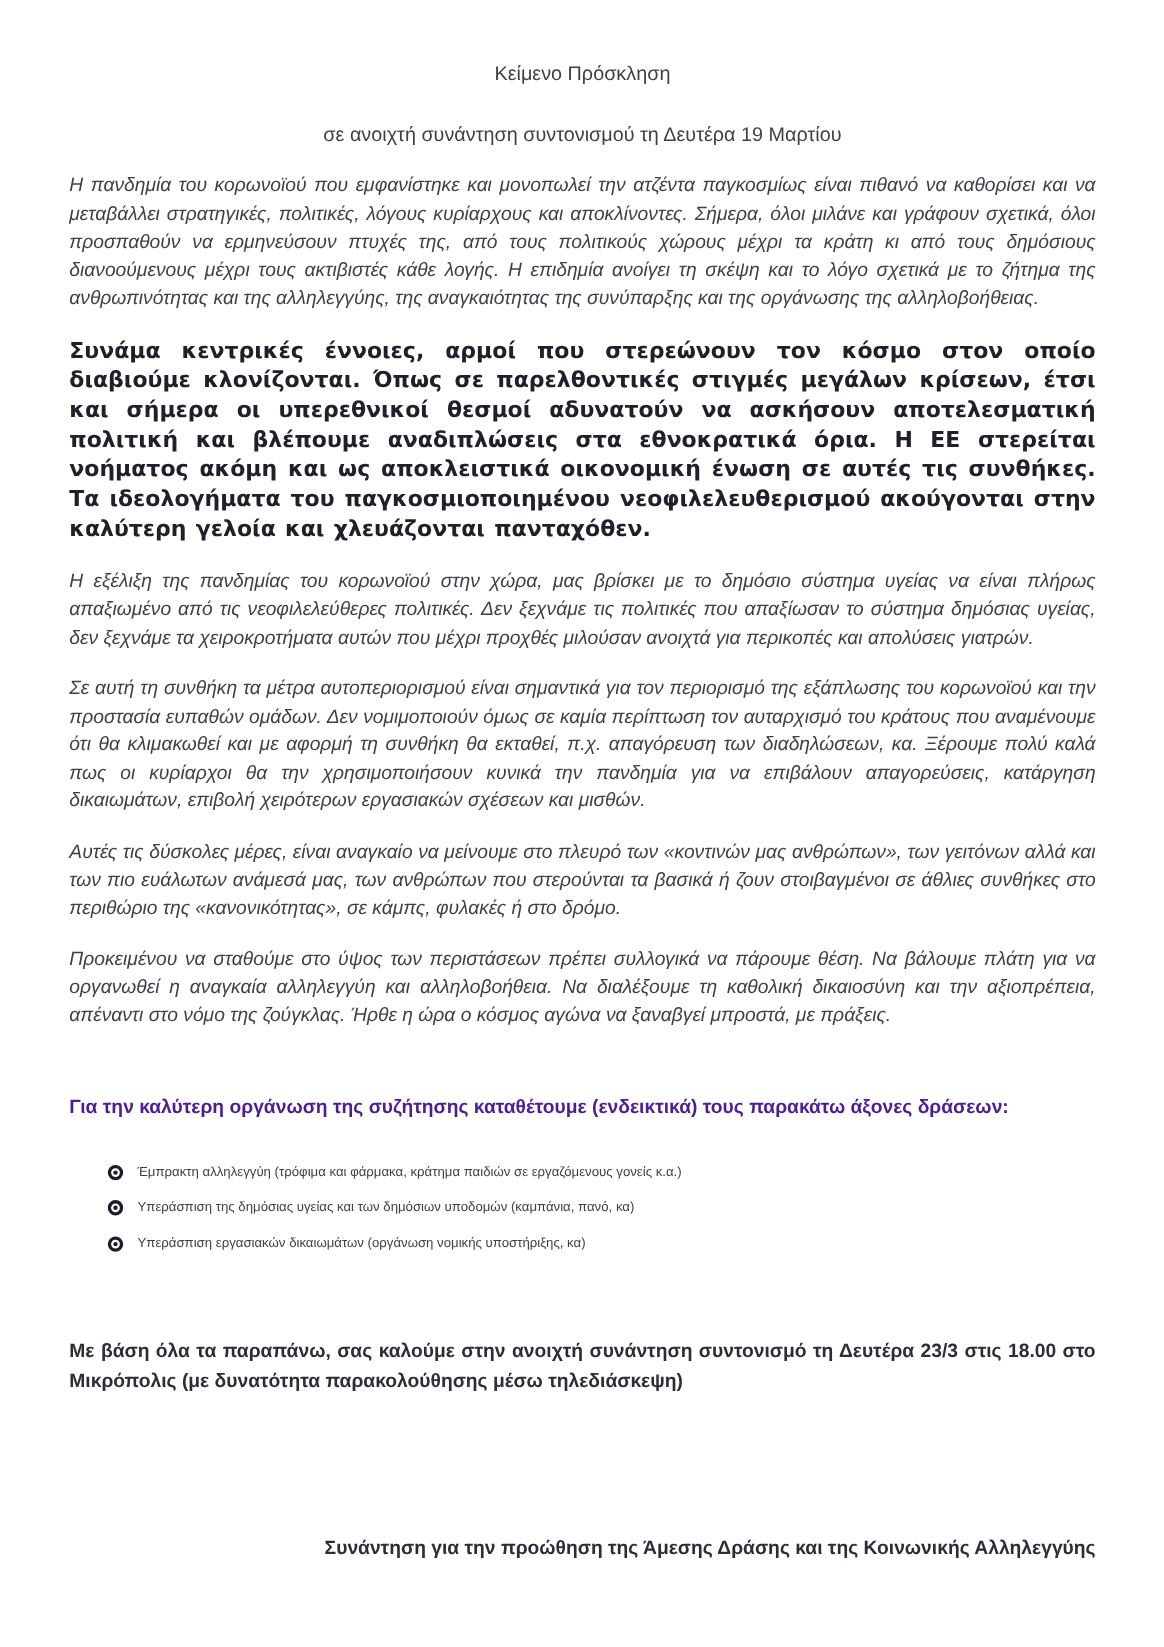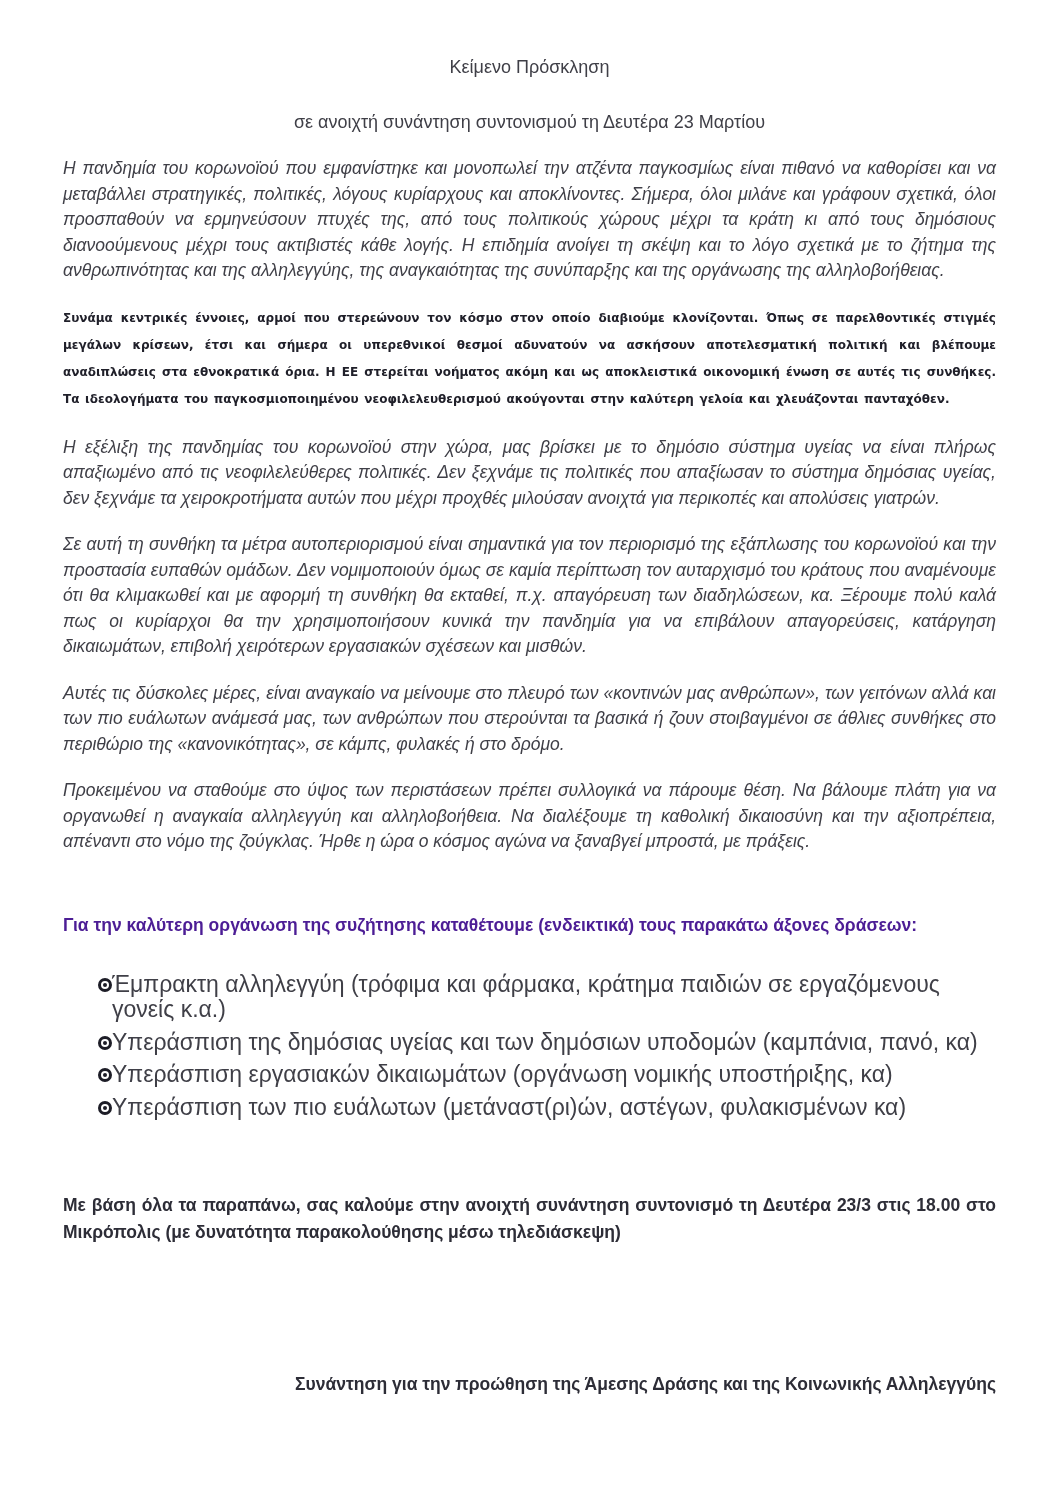--- a/index.html
+++ b/index.html
@@ -41,21 +41,21 @@
     font-size: 17.5px;
     line-height: 25.5px;
     text-align: justify;
     margin: 0 0 21px 0;
     color: #3f3f47;
     font-style: italic;
   }
   p.stylized-par {
     font-family: "DejaVu Sans", sans-serif;
     font-weight: bold;
-    font-size: 12px;
+    font-size: 20px;
     line-height: 27px;
     text-align: justify;
     word-spacing: 1.5px;
     margin: 0 0 22px 0;
     color: #20202a;
   }
   p.axes-heading {
     font-weight: bold;
     font-size: 17.5px;
     line-height: 25px;
@@ -63,22 +63,23 @@
     color: #4c1d95;
   }
   ul.axes-list {
     list-style: none;
     margin: 34px 0 0 0;
     padding: 0 0 0 35px;
   }
   ul.axes-list li {
     display: flex;
     align-items: flex-start;
+    gap: 13px;
     margin: 0 0 7px 0;
-    font-size: 23px;
+    font-size: 12px;
     line-height: 25.5px;
     color: #3f3f47;
   }
   .bullet-icon {
     flex: none;
     box-sizing: border-box;
     width: 14px;
     height: 14px;
     margin-top: 6px;
     border: 3.5px solid #1d1d27;
@@ -113,21 +114,21 @@
     color: #2d2d37;
   }
 </style>
 </head>
 <body>
 
 <div class="page">
 
   <p class="doc-title">Κείμενο Πρόσκληση</p>
 
-  <p class="doc-subtitle">σε ανοιχτή συνάντηση συντονισμού τη Δευτέρα 23 Μαρτίου</p>
+  <p class="doc-subtitle">σε ανοιχτή συνάντηση συντονισμού τη Δευτέρα 19 Μαρτίου</p>
 
   <p class="body-par">Η πανδημία του κορωνοϊού που εμφανίστηκε και μονοπωλεί την ατζέντα παγκοσμίως είναι πιθανό να καθορίσει και να μεταβάλλει στρατηγικές, πολιτικές, λόγους κυρίαρχους και αποκλίνοντες. Σήμερα, όλοι μιλάνε και γράφουν σχετικά, όλοι προσπαθούν να ερμηνεύσουν πτυχές της, από τους πολιτικούς χώρους μέχρι τα κράτη κι από τους δημόσιους διανοούμενους μέχρι τους ακτιβιστές κάθε λογής. Η επιδημία ανοίγει τη σκέψη και το λόγο σχετικά με το ζήτημα της ανθρωπινότητας και της αλληλεγγύης, της αναγκαιότητας της συνύπαρξης και της οργάνωσης της αλληλοβοήθειας.</p>
 
   <p class="stylized-par">Συνάμα κεντρικές έννοιες, αρμοί που στερεώνουν τον κόσμο στον οποίο διαβιούμε κλονίζονται. Όπως σε παρελθοντικές στιγμές μεγάλων κρίσεων, έτσι και σήμερα οι υπερεθνικοί θεσμοί αδυνατούν να ασκήσουν αποτελεσματική πολιτική και βλέπουμε αναδιπλώσεις στα εθνοκρατικά όρια. Η ΕΕ στερείται νοήματος ακόμη και ως αποκλειστικά οικονομική ένωση σε αυτές τις συνθήκες. Τα ιδεολογήματα του παγκοσμιοποιημένου νεοφιλελευθερισμού ακούγονται στην καλύτερη γελοία και χλευάζονται πανταχόθεν.</p>
 
   <p class="body-par">Η εξέλιξη της πανδημίας του κορωνοϊού στην χώρα, μας βρίσκει με το δημόσιο σύστημα υγείας να είναι πλήρως απαξιωμένο από τις νεοφιλελεύθερες πολιτικές. Δεν ξεχνάμε τις πολιτικές που απαξίωσαν το σύστημα δημόσιας υγείας, δεν ξεχνάμε τα χειροκροτήματα αυτών που μέχρι προχθές μιλούσαν ανοιχτά για περικοπές και απολύσεις γιατρών.</p>
 
   <p class="body-par">Σε αυτή τη συνθήκη τα μέτρα αυτοπεριορισμού είναι σημαντικά για τον περιορισμό της εξάπλωσης του κορωνοϊού και την προστασία ευπαθών ομάδων. Δεν νομιμοποιούν όμως σε καμία περίπτωση τον αυταρχισμό του κράτους που αναμένουμε ότι θα κλιμακωθεί και με αφορμή τη συνθήκη θα εκταθεί, π.χ. απαγόρευση των διαδηλώσεων, κα. Ξέρουμε πολύ καλά πως οι κυρίαρχοι θα την χρησιμοποιήσουν κυνικά την πανδημία για να επιβάλουν απαγορεύσεις, κατάργηση δικαιωμάτων, επιβολή χειρότερων εργασιακών σχέσεων και μισθών.</p>
 
   <p class="body-par">Αυτές τις δύσκολες μέρες, είναι αναγκαίο να μείνουμε στο πλευρό των «κοντινών μας ανθρώπων», των γειτόνων αλλά και των πιο ευάλωτων ανάμεσά μας, των ανθρώπων που στερούνται τα βασικά ή ζουν στοιβαγμένοι σε άθλιες συνθήκες στο περιθώριο της «κανονικότητας», σε κάμπς, φυλακές ή στο δρόμο.</p>
@@ -142,23 +143,19 @@
       <span>Έμπρακτη αλληλεγγύη (τρόφιμα και φάρμακα, κράτημα παιδιών σε εργαζόμενους γονείς κ.α.)</span>
     </li>
     <li>
       <span class="bullet-icon"></span>
       <span>Υπεράσπιση της δημόσιας υγείας και των δημόσιων υποδομών (καμπάνια, πανό, κα)</span>
     </li>
     <li>
       <span class="bullet-icon"></span>
       <span>Υπεράσπιση εργασιακών δικαιωμάτων (οργάνωση νομικής υποστήριξης, κα)</span>
     </li>
-    <li>
-      <span class="bullet-icon"></span>
-      <span>Υπεράσπιση των πιο ευάλωτων (μετάναστ(ρι)ών, αστέγων, φυλακισμένων κα)</span>
-    </li>
   </ul>
 
   <p class="closing-par">Με βάση όλα τα παραπάνω, σας καλούμε στην ανοιχτή συνάντηση συντονισμό τη Δευτέρα 23/3 στις 18.00 στο Μικρόπολις (με δυνατότητα παρακολούθησης μέσω τηλεδιάσκεψη)</p>
 
   <p class="footer-par">Συνάντηση για την προώθηση της Άμεσης Δράσης και της Κοινωνικής Αλληλεγγύης</p>
 
 </div>
 
 </body></html>

